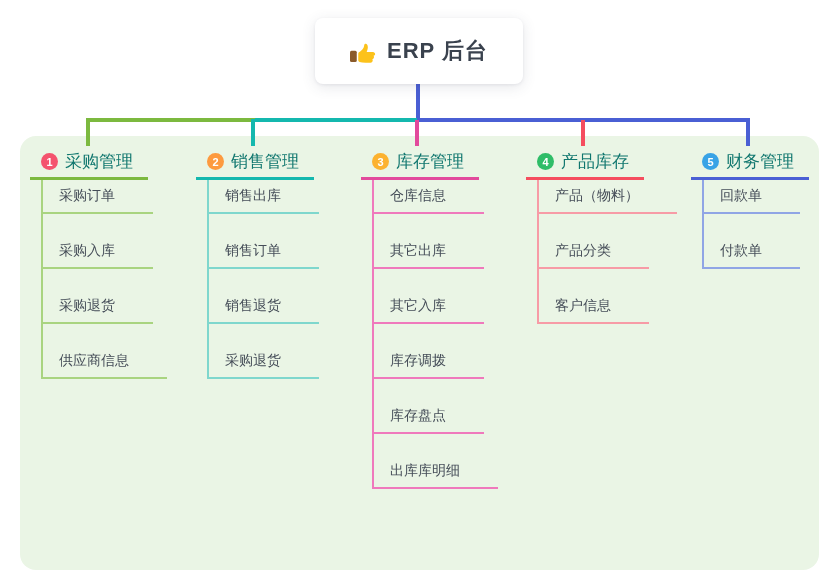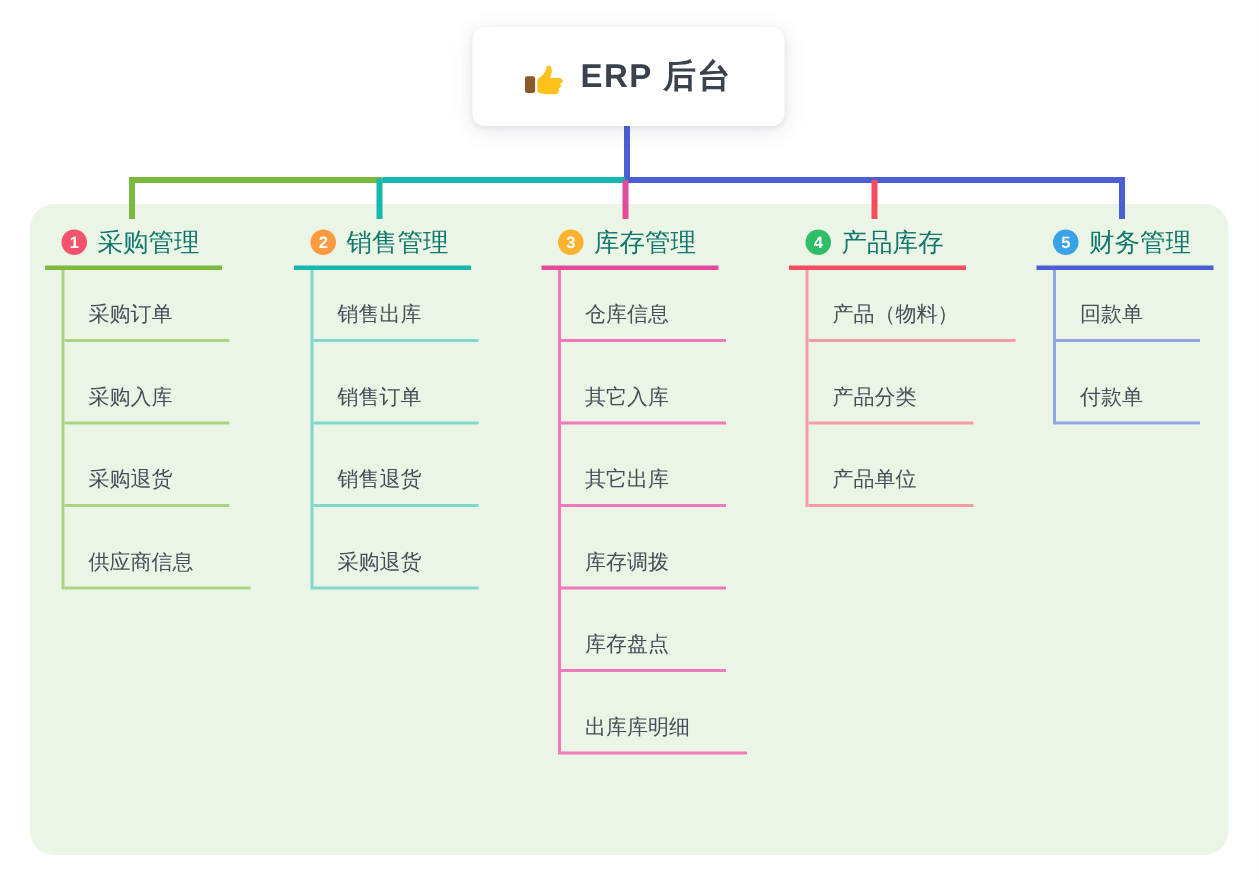--- a/index.html
+++ b/index.html
@@ -79,21 +79,21 @@
   }
   .row {
     height: 55px;
     width: max-content;
     min-width: 96px;
     border-bottom: 2px solid var(--lc);
     display: flex; align-items: flex-end;
     padding: 0 38px 7px 16px;
     cursor: default;
   }
-  .row:first-child { height: 48px; }
+  .row:first-child { height: 34px; }
   .row-label { font-size: 14px; color: #454d58; white-space: nowrap; }
 
   .thumb-icon { width: 27px; height: 27px; flex: 0 0 27px; }
 </style>
 </head>
 <body>
 
 <div class="canvas">
 
   <div class="panel"></div>
@@ -161,24 +161,24 @@
   <div class="branch b3">
     <div class="branch-title">
       <span class="badge">3</span>
       <span class="branch-label">库存管理</span>
     </div>
     <div class="children">
       <div class="row">
           <span class="row-label">仓库信息</span>
         </div>
       <div class="row">
+          <span class="row-label">其它出库</span>
+        </div>
+      <div class="row">
           <span class="row-label">其它入库</span>
-        </div>
-      <div class="row">
-          <span class="row-label">其它出库</span>
         </div>
       <div class="row">
           <span class="row-label">库存调拨</span>
         </div>
       <div class="row">
           <span class="row-label">库存盘点</span>
         </div>
       <div class="row">
           <span class="row-label">出库库明细</span>
         </div>
@@ -191,21 +191,21 @@
       <span class="branch-label">产品库存</span>
     </div>
     <div class="children">
       <div class="row">
           <span class="row-label">产品（物料）</span>
         </div>
       <div class="row">
           <span class="row-label">产品分类</span>
         </div>
       <div class="row">
-          <span class="row-label">产品单位</span>
+          <span class="row-label">客户信息</span>
         </div>
     </div>
   </div>
 
   <div class="branch b5">
     <div class="branch-title">
       <span class="badge">5</span>
       <span class="branch-label">财务管理</span>
     </div>
     <div class="children">

